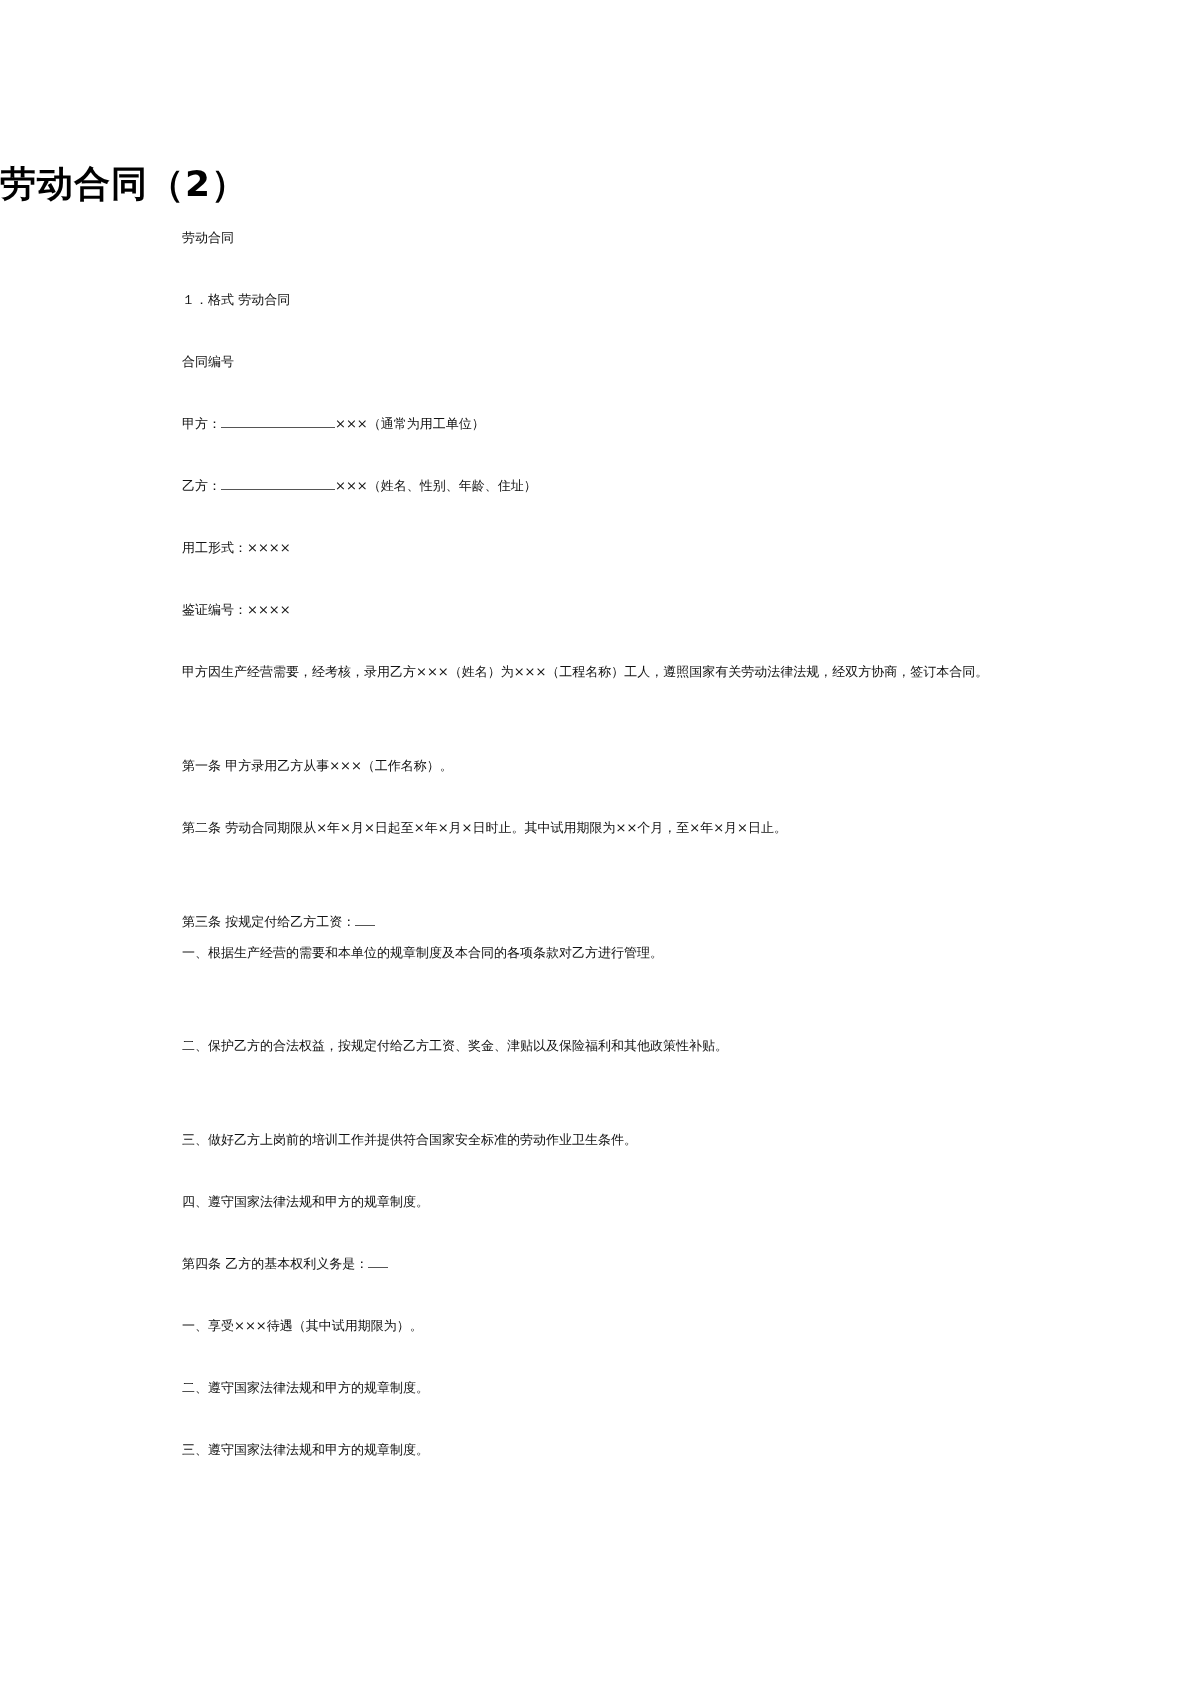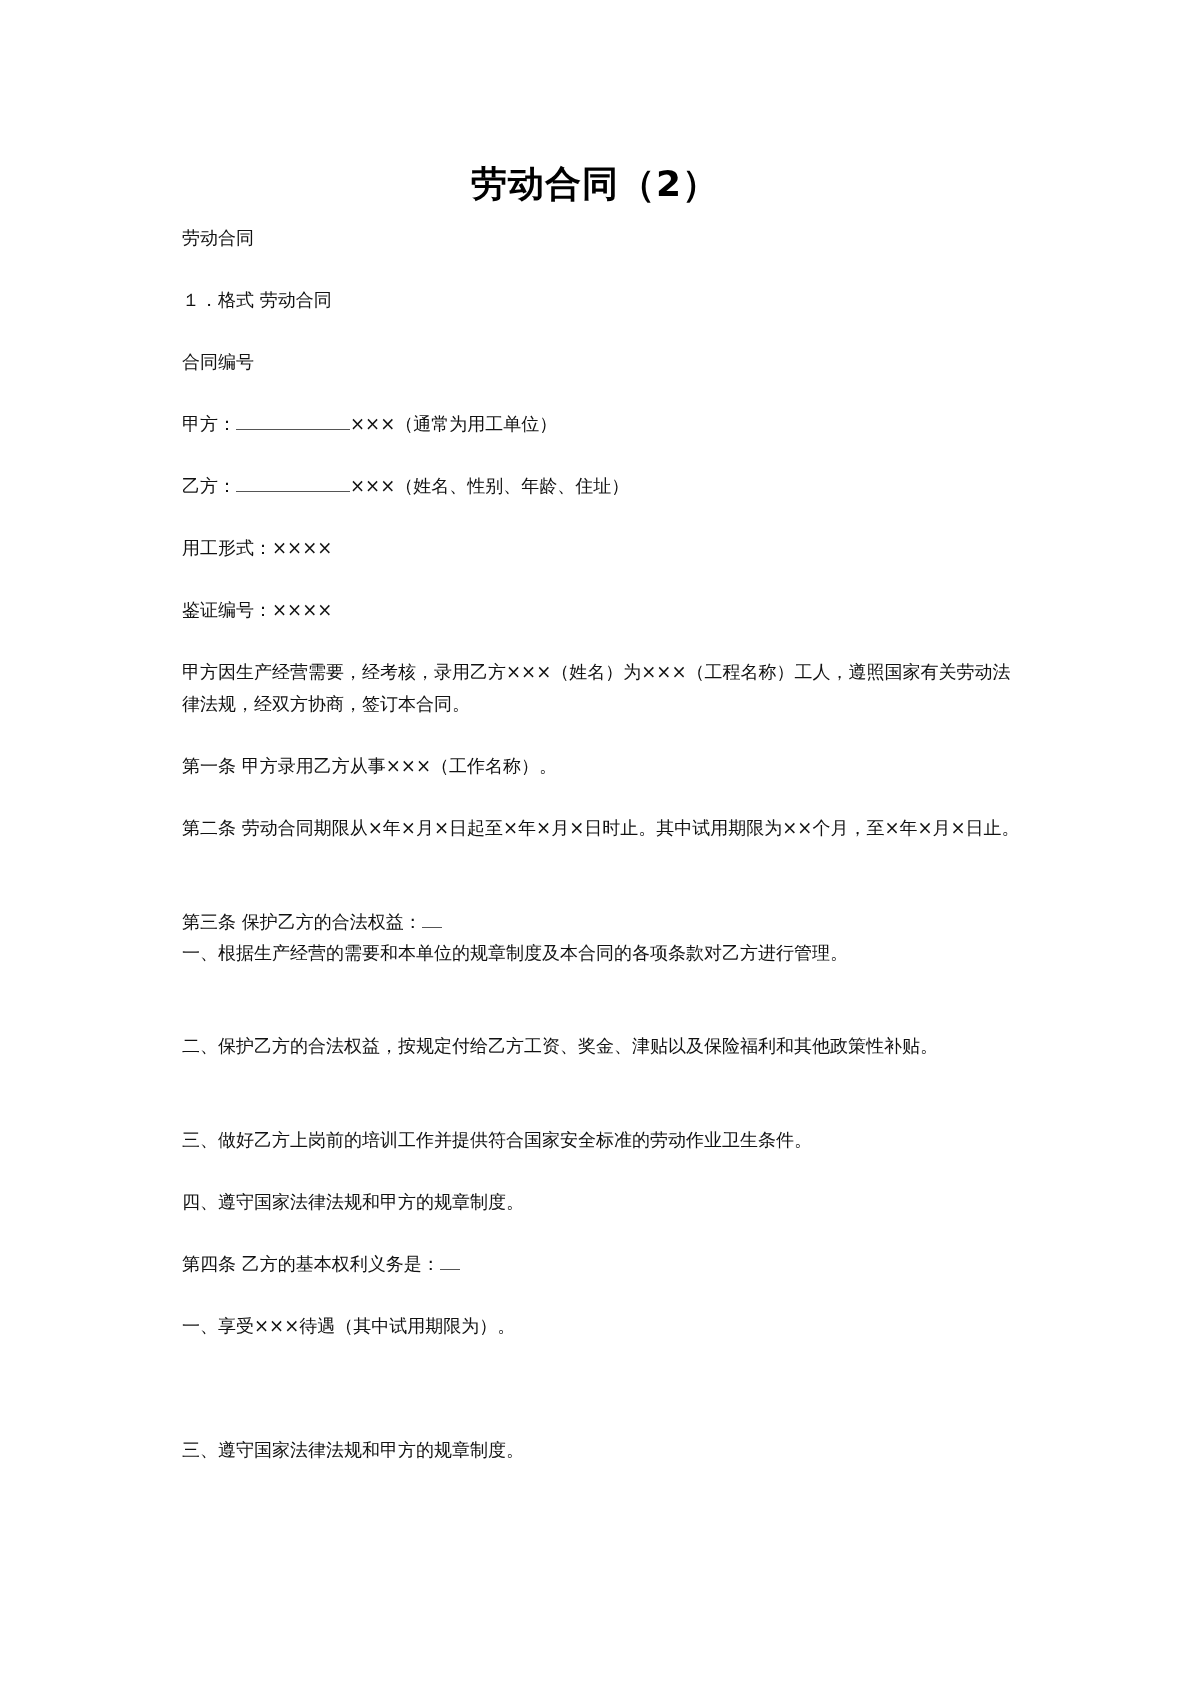--- a/index.html
+++ b/index.html
@@ -1,28 +1,28 @@
 <!DOCTYPE html>
 <html><head>
   <meta charset="utf-8">
   <style>
     html, body { margin: 0; padding: 0; background: #ffffff; }
     body { width: 1190px; height: 1683px; position: relative; overflow: hidden; }
     .page { position: absolute; left: 0; top: 0; width: 1190px; height: 1683px; background: #fff; }
     .title {
       position: absolute; left: 0; right: 0; top: 160px;
-      text-align: center;
+      text-align: left;
       font-family: "DejaVu Sans", sans-serif;
       font-size: 36px; font-weight: bold; color: #000;
       letter-spacing: 1px;
     }
     .para {
       position: absolute; left: 182px; width: 840px;
       font-family: "DejaVu Serif", serif;
-      font-size: 18px; line-height: 32px; color: #111;
+      font-size: 13px; line-height: 32px; color: #111;
       white-space: normal;
     }
     .blank {
       display: inline-block; border-bottom: 1px solid #555;
       height: 16px; vertical-align: baseline;
     }
   </style>
 </head>
 <body>
 
@@ -41,27 +41,28 @@
     <span>乙方：</span><span class="blank" style="width:114px"></span><span>×××（姓名、性别、年龄、住址）</span>
   </div>
 
   <div class="para" style="top:594px">鉴证编号：××××</div>
   <div class="para" style="top:532px">用工形式：××××</div>
   <div class="para" style="top:656px">甲方因生产经营需要，经考核，录用乙方×××（姓名）为×××（工程名称）工人，遵照国家有关劳动法律法规，经双方协商，签订本合同。</div>
   <div class="para" style="top:750px">第一条 甲方录用乙方从事×××（工作名称）。</div>
   <div class="para" style="top:812px">第二条 劳动合同期限从×年×月×日起至×年×月×日时止。其中试用期限为××个月，至×年×月×日止。</div>
 
   <div class="para" style="top:906px">
-    <span>第三条 保护乙方的合法权益：</span><span class="blank" style="width:20px"></span>
+    <span>第三条 按规定付给乙方工资：</span><span class="blank" style="width:20px"></span>
   </div>
 
   <div class="para" style="top:937px">一、根据生产经营的需要和本单位的规章制度及本合同的各项条款对乙方进行管理。</div>
   <div class="para" style="top:1030px">二、保护乙方的合法权益，按规定付给乙方工资、奖金、津贴以及保险福利和其他政策性补贴。</div>
   <div class="para" style="top:1124px">三、做好乙方上岗前的培训工作并提供符合国家安全标准的劳动作业卫生条件。</div>
   <div class="para" style="top:1186px">四、遵守国家法律法规和甲方的规章制度。</div>
 
   <div class="para" style="top:1248px">
     <span>第四条 乙方的基本权利义务是：</span><span class="blank" style="width:20px"></span>
   </div>
 
   <div class="para" style="top:1310px">一、享受×××待遇（其中试用期限为）。</div>
+  <div class="para" style="top:1372px">二、遵守国家法律法规和甲方的规章制度。</div>
   <div class="para" style="top:1434px">三、遵守国家法律法规和甲方的规章制度。</div>
 </div>
 
 </body></html>

